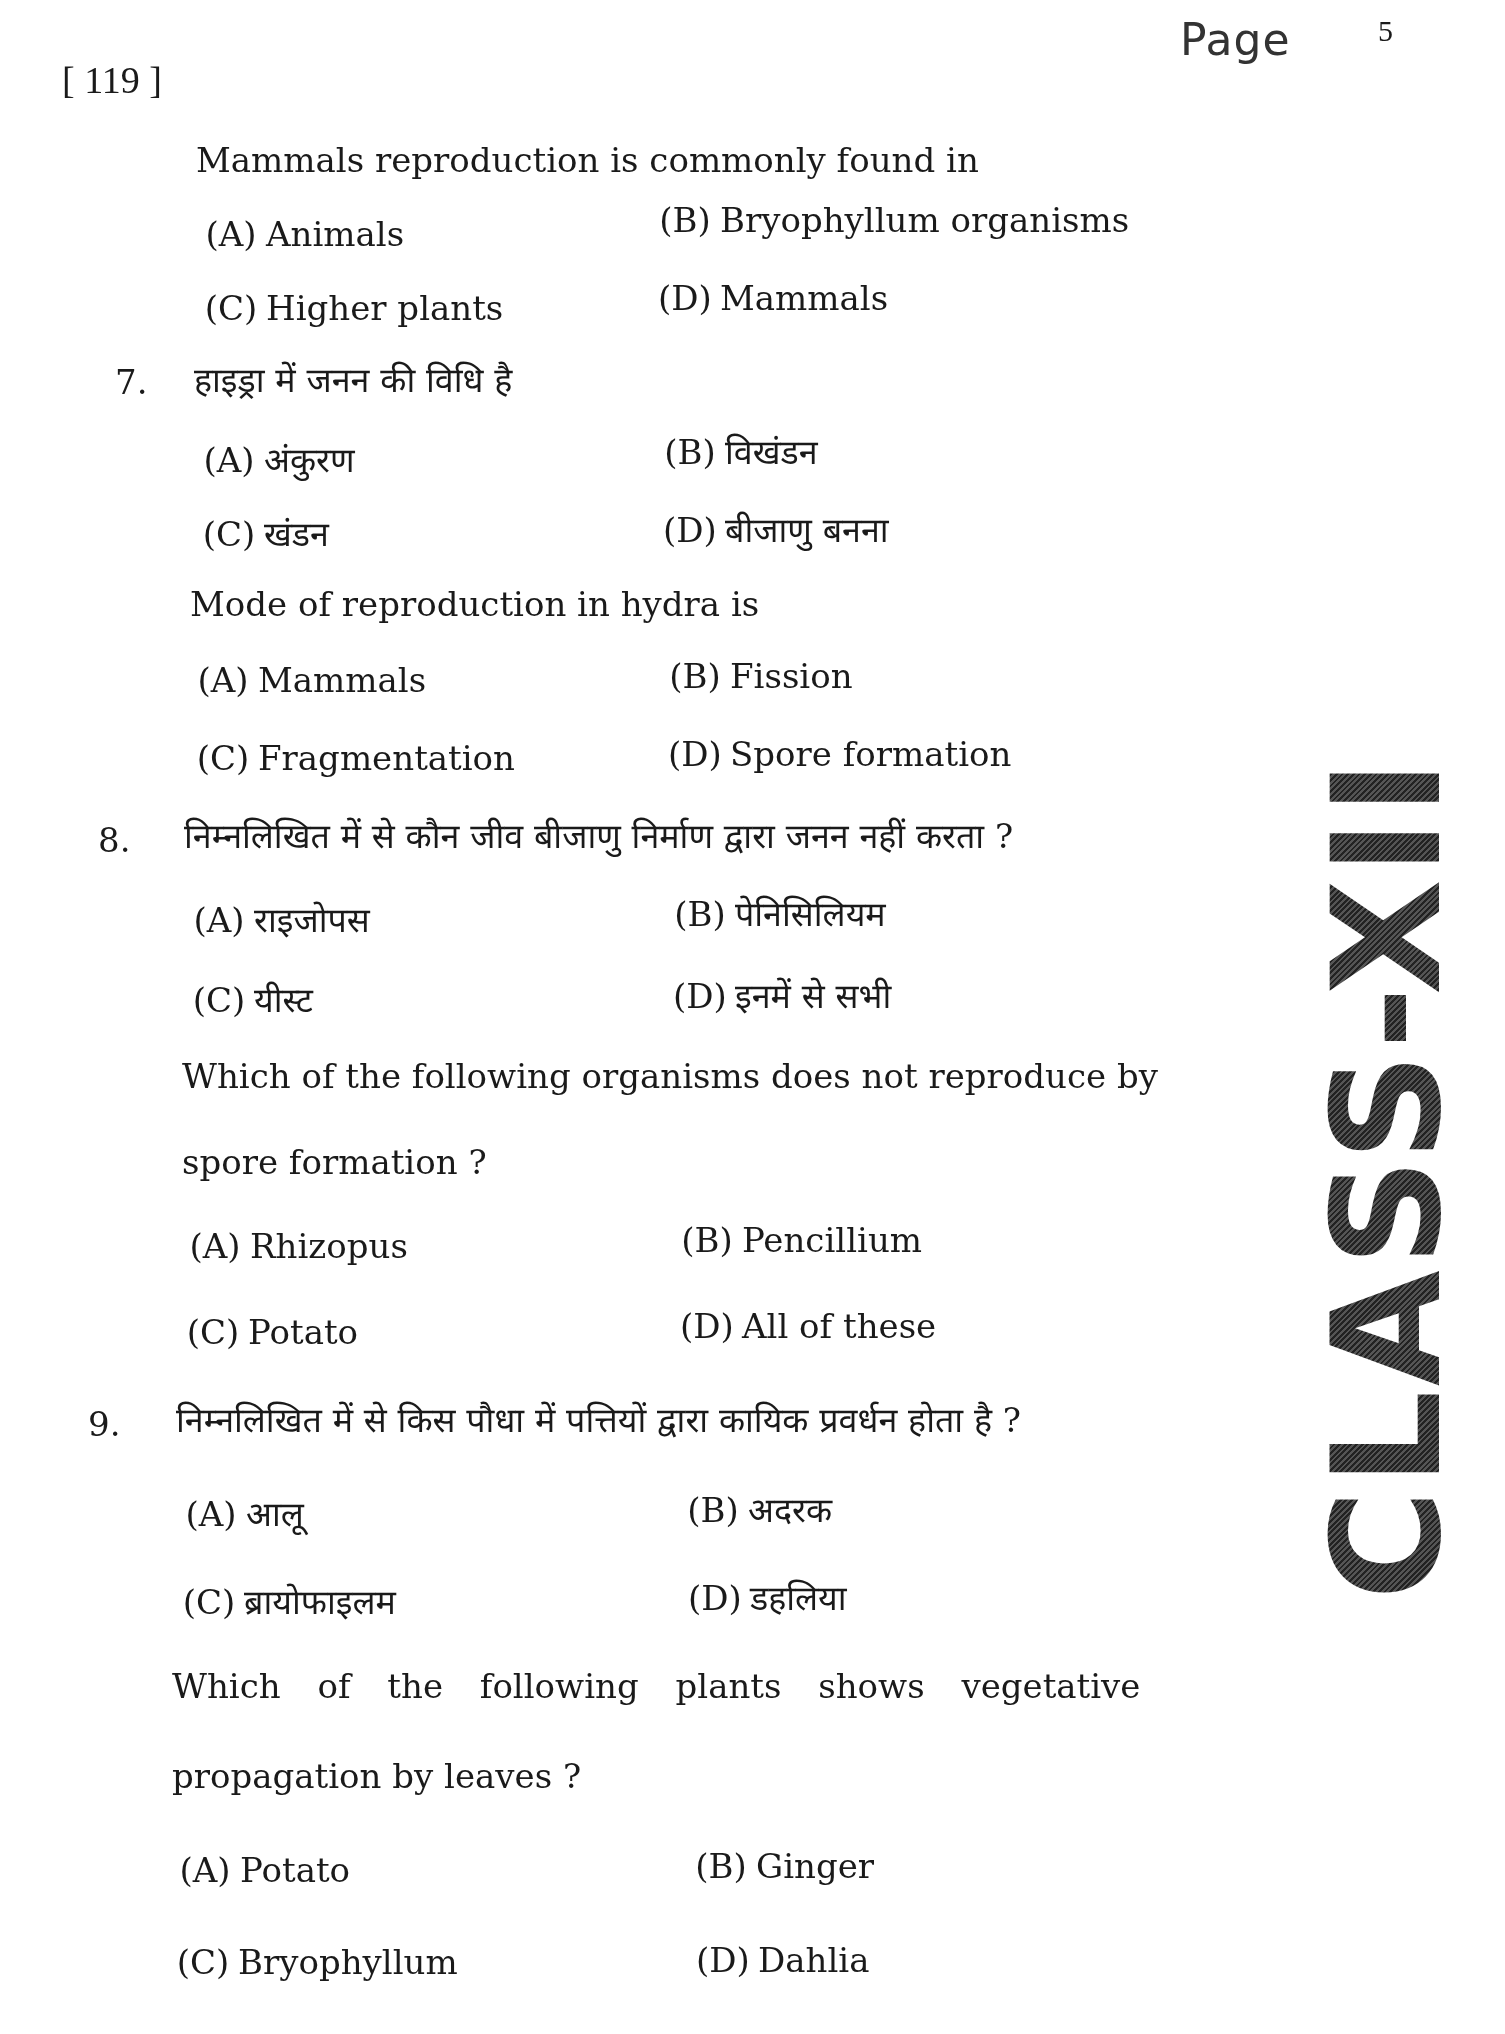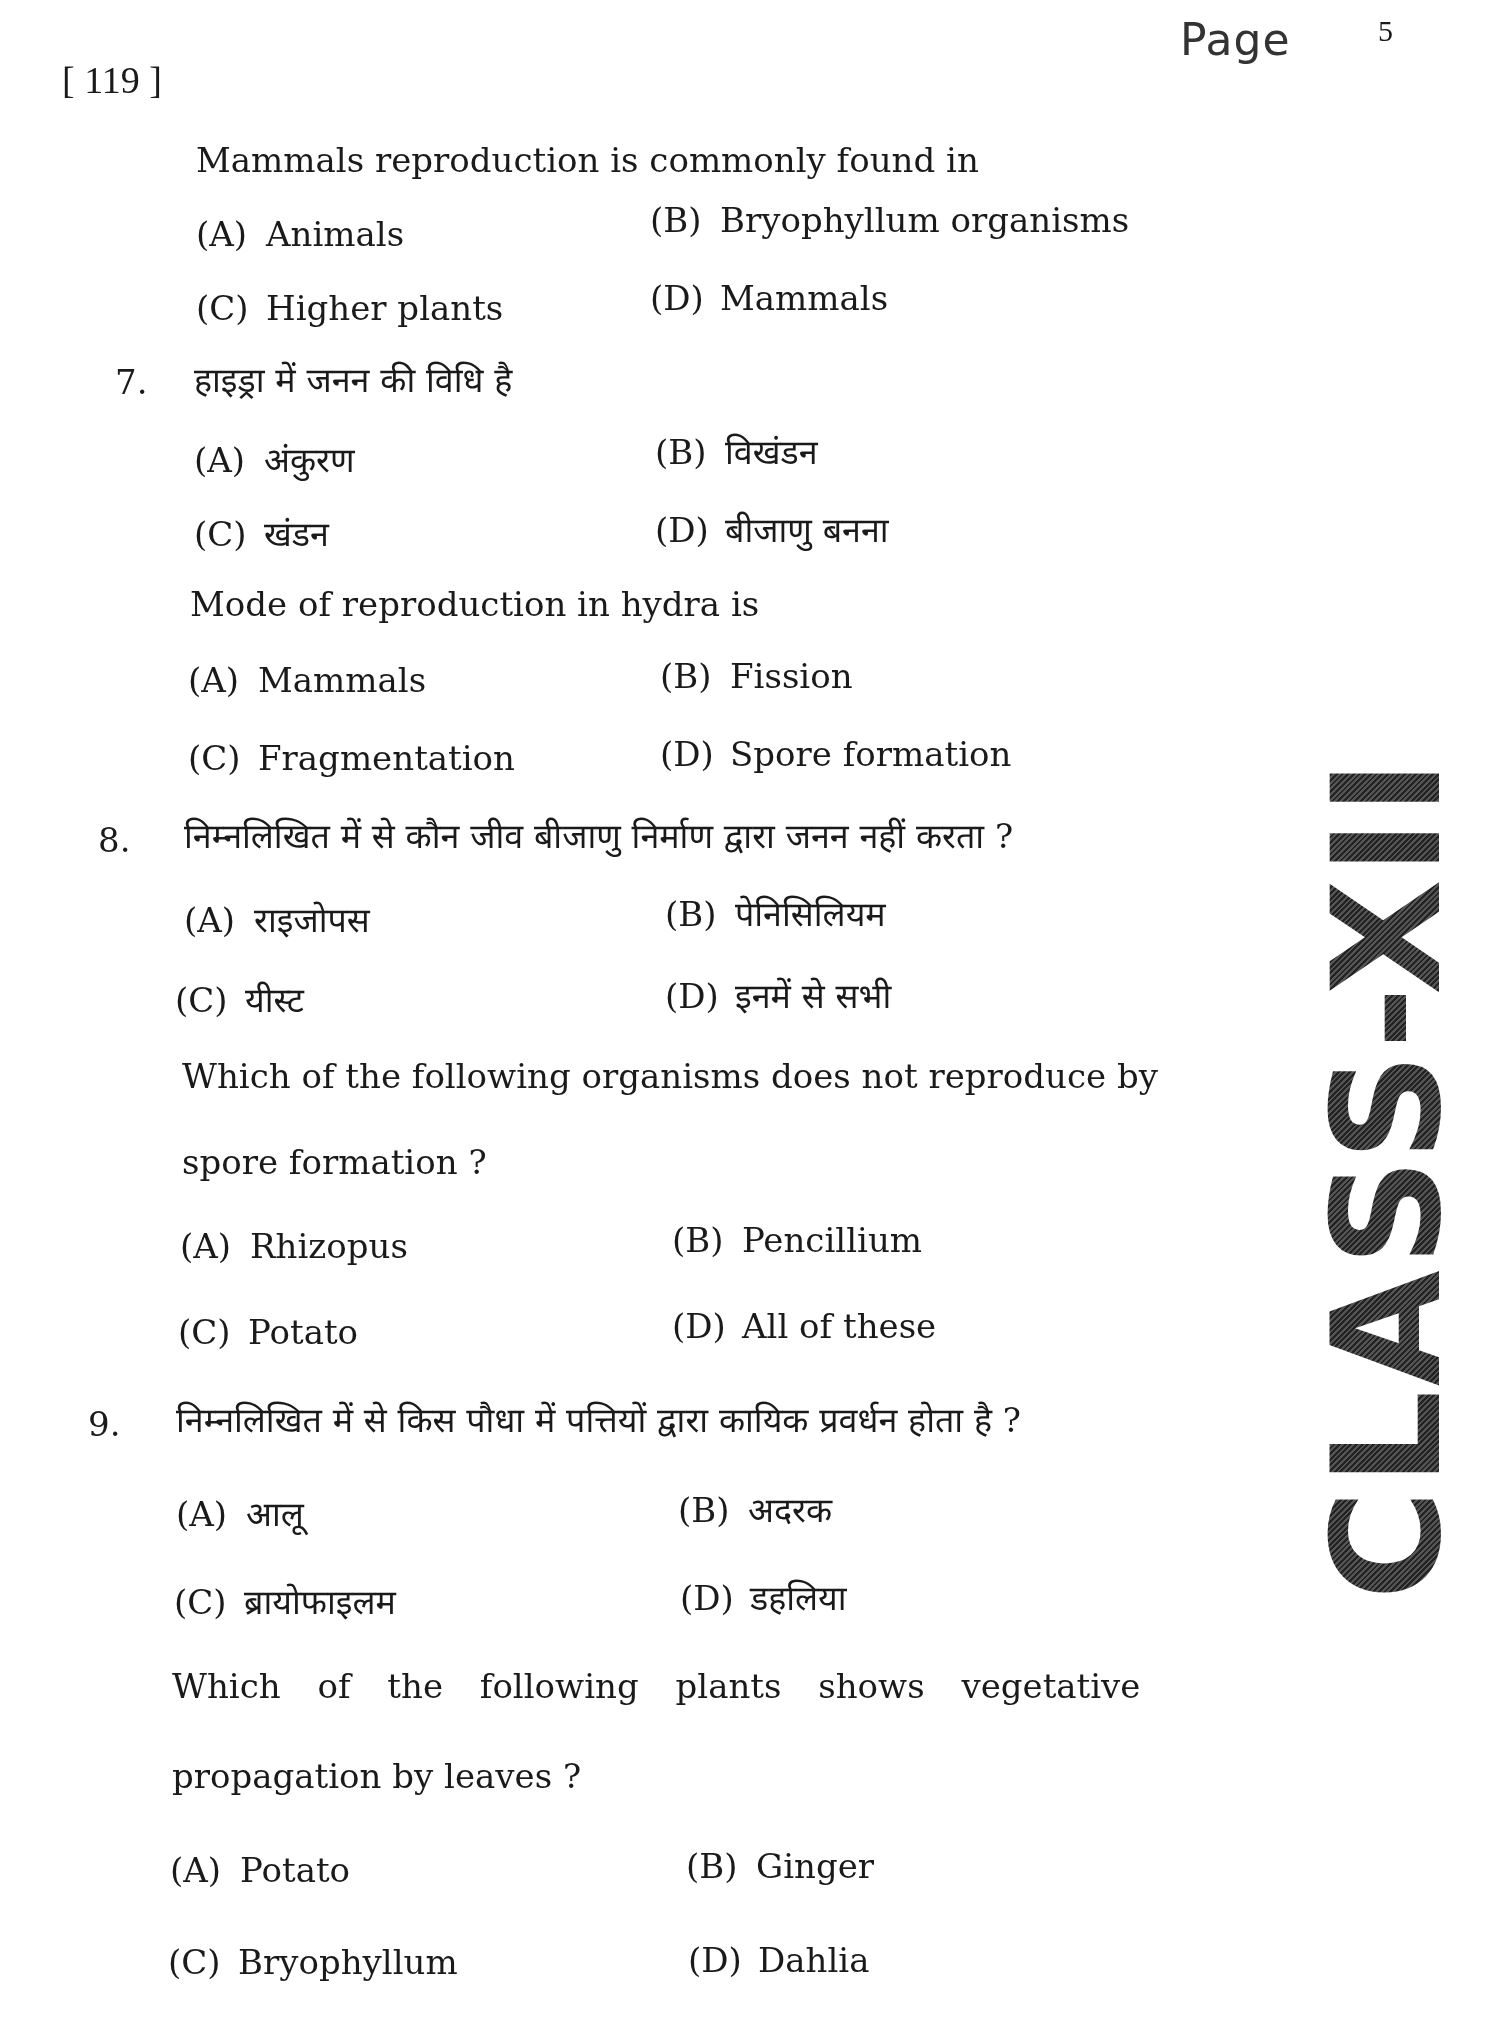--- a/index.html
+++ b/index.html
@@ -4,21 +4,21 @@
 <style>
   html, body { margin: 0; padding: 0; background: #ffffff; }
   body { width: 1505px; height: 2034px; position: relative; overflow: hidden;
          font-family: "DejaVu Serif", "Liberation Serif", serif; color: #1a1a1a; }
   .page-ref { position: absolute; left: 62px; top: 58px; font-size: 38px; font-family: Liberation Serif, serif; }
   .page-label { position: absolute; left: 1180px; top: 14px; font-size: 44px; font-weight: normal;
                 font-family: "DejaVu Sans", sans-serif; color: #333; letter-spacing: 1px; }
   .page-num { position: absolute; left: 1378px; top: 14px; font-size: 30px; font-family: "Liberation Serif", serif; }
   .line { position: absolute; font-size: 34px; white-space: nowrap; }
   .qnum { position: absolute; font-size: 34px; }
-  .opt { position: absolute; font-size: 34px; white-space: nowrap; }
+  .opt { position: absolute; font-size: 34px; white-space: nowrap; text-align: center; }
   .opt .lbl { display: inline-block; width: 70px; }
   .side { position: absolute; left: 1300px; top: 1600px; transform-origin: 0 0; transform: rotate(-90deg);
           font-family: "DejaVu Sans", sans-serif; font-weight: bold; font-size: 150px; letter-spacing: 4px;
           color: #222; white-space: nowrap;
           background: repeating-linear-gradient(45deg, #222 0 2px, #555 2px 4px);
           -webkit-background-clip: text; background-clip: text; -webkit-text-fill-color: transparent; }
 </style>
 </head>
 <body>
 
@@ -41,21 +41,21 @@
 <div class="line" style="left:190px;top:584px">Mode of reproduction in hydra is</div>
 <div class="opt" style="left:188px;top:660px"><span class="lbl">(A)</span><span>Mammals</span></div>
 <div class="opt" style="left:660px;top:656px"><span class="lbl">(B)</span><span>Fission</span></div>
 <div class="opt" style="left:188px;top:738px"><span class="lbl">(C)</span><span>Fragmentation</span></div>
 <div class="opt" style="left:660px;top:734px"><span class="lbl">(D)</span><span>Spore formation</span></div>
 
 <div class="qnum" style="left:98px;top:820px">8.</div>
 <div class="line" style="left:184px;top:812px">निम्नलिखित में से कौन जीव बीजाणु निर्माण द्वारा जनन नहीं करता ?</div>
 <div class="opt" style="left:184px;top:896px"><span class="lbl">(A)</span><span>राइजोपस</span></div>
 <div class="opt" style="left:665px;top:890px"><span class="lbl">(B)</span><span>पेनिसिलियम</span></div>
-<div class="opt" style="left:175px;top:976px"><span class="lbl">(C)</span><span>यीस्ट</span></div>
+<div class="opt" style="left:184px;top:976px"><span class="lbl">(C)</span><span>यीस्ट</span></div>
 <div class="opt" style="left:665px;top:972px"><span class="lbl">(D)</span><span>इनमें से सभी</span></div>
 <div class="line" style="left:182px;top:1056px">Which of the following organisms does not reproduce by</div>
 <div class="line" style="left:182px;top:1142px">spore formation ?</div>
 <div class="opt" style="left:180px;top:1226px"><span class="lbl">(A)</span><span>Rhizopus</span></div>
 <div class="opt" style="left:672px;top:1220px"><span class="lbl">(B)</span><span>Pencillium</span></div>
 <div class="opt" style="left:178px;top:1312px"><span class="lbl">(C)</span><span>Potato</span></div>
 <div class="opt" style="left:672px;top:1306px"><span class="lbl">(D)</span><span>All of these</span></div>
 
 <div class="qnum" style="left:88px;top:1404px">9.</div>
 <div class="line" style="left:176px;top:1396px">निम्नलिखित में से किस पौधा में पत्तियों द्वारा कायिक प्रवर्धन होता है ?</div>

